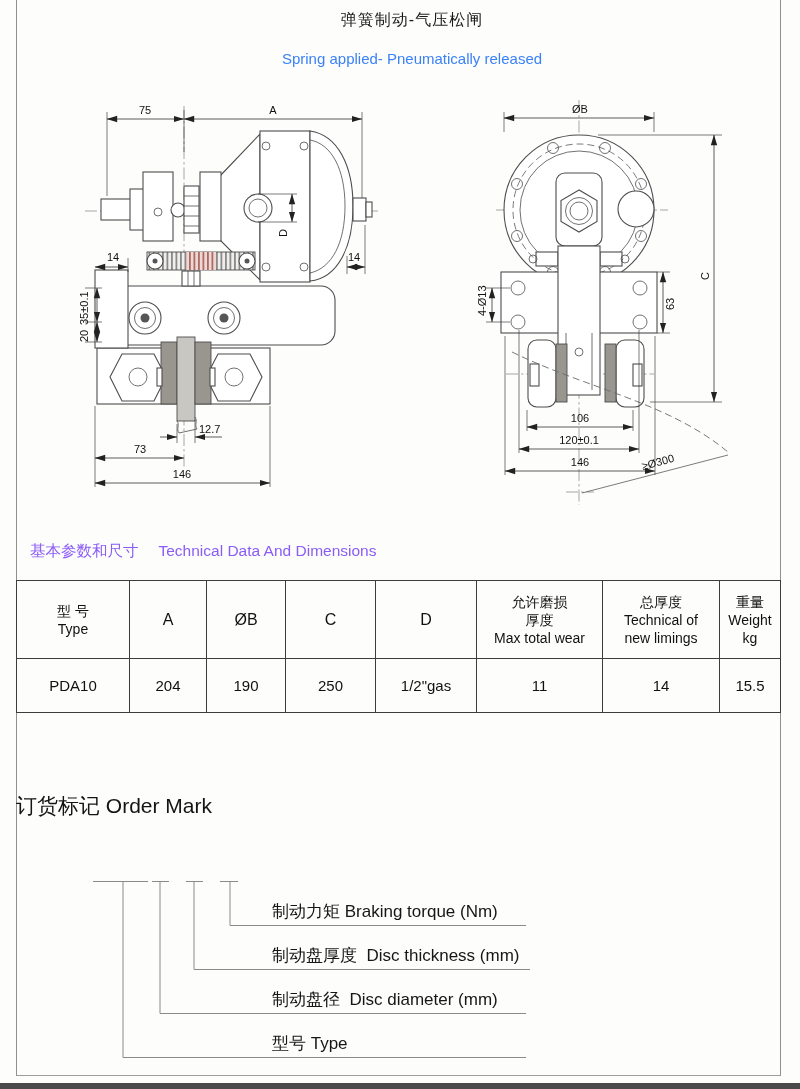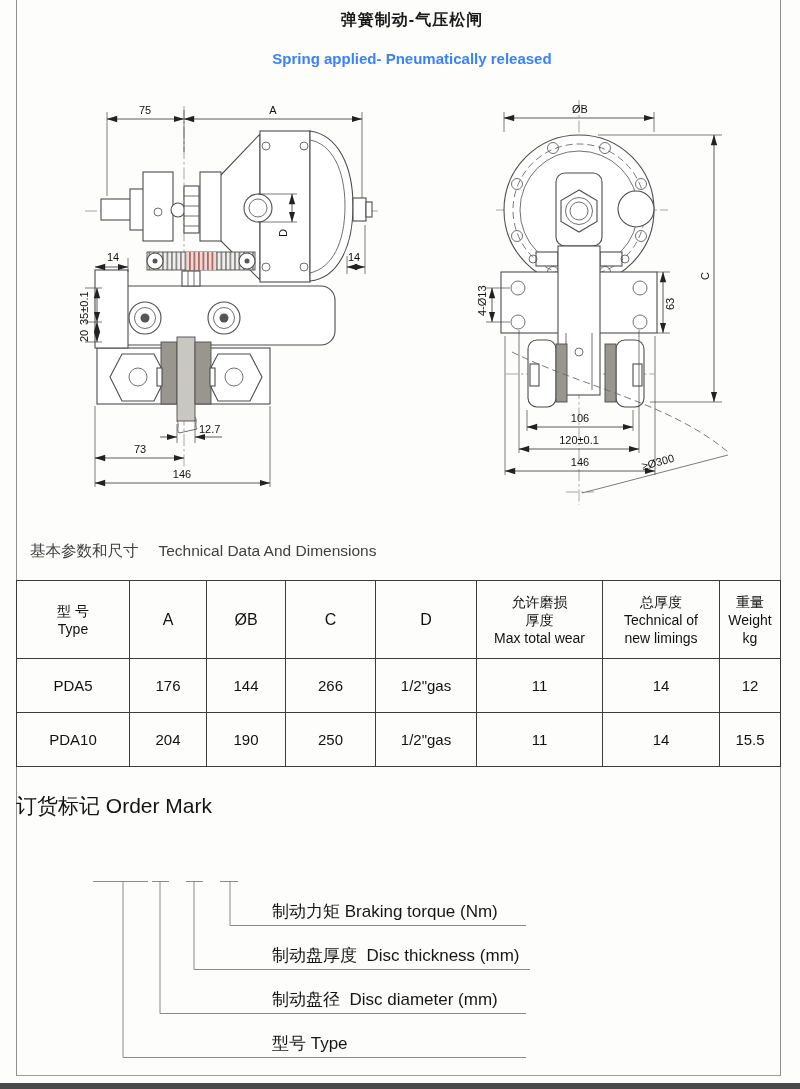--- a/index.html
+++ b/index.html
@@ -5,27 +5,27 @@
   html,body{margin:0;padding:0;background:#e8e8e8;}
   .page{
     position:relative;width:800px;height:1089px;background:#fdfdfc;
     font-family:"Liberation Sans",sans-serif;color:#161616;overflow:hidden;
     margin:0 auto;
   }
   .frame{position:absolute;left:16px;top:0;width:763px;height:1075px;
     border-left:1px solid #909090;border-right:1px solid #909090;border-bottom:1px solid #a09a98;}
   .bottom-band{position:absolute;left:0;top:1083px;width:800px;height:6px;background:#4a4a4a;}
 
-  .title-block{position:absolute;left:16px;top:10px;width:764px;text-align:center;transform:translateX(14px);font-weight:bold;}
+  .title-block{position:absolute;left:16px;top:10px;width:764px;text-align:center;transform:translateX(14px);}
   .title-zh{font-size:16px;letter-spacing:1px;color:#1a1a1a;}
   .title-en{font-size:15px;margin-top:19px;color:#3b82f6;}
 
   .drawings-svg{position:absolute;left:16px;top:85px;}
 
-  .section-heading{position:absolute;left:30px;top:541px;font-size:15.5px;color:#404040;}
+  .section-heading{position:absolute;left:30px;top:541px;font-size:15.5px;color:#8b5cf6;}
   .section-heading .gap{display:inline-block;width:20px;}
 
   table.data{
     position:absolute;left:16px;top:580px;width:764px;
     border-collapse:collapse;table-layout:fixed;background:transparent;
   }
   table.data th,table.data td{
     border:1px solid #3c3c3c;text-align:center;vertical-align:middle;
     font-weight:400;padding:0;color:#111;
   }
@@ -341,30 +341,20 @@
           </th>
         <th>
             <span>重量</span>
             <span>Weight</span>
             <span>kg</span>
           </th>
       </tr>
     </thead>
     <tbody>
       <tr>
-        <td>PDA5</td>
-        <td>176</td>
-        <td>144</td>
-        <td>266</td>
-        <td>1/2"gas</td>
-        <td>11</td>
-        <td>14</td>
-        <td>12</td>
-      </tr>
-      <tr>
         <td>PDA10</td>
         <td>204</td>
         <td>190</td>
         <td>250</td>
         <td>1/2"gas</td>
         <td>11</td>
         <td>14</td>
         <td>15.5</td>
       </tr>
     </tbody>

